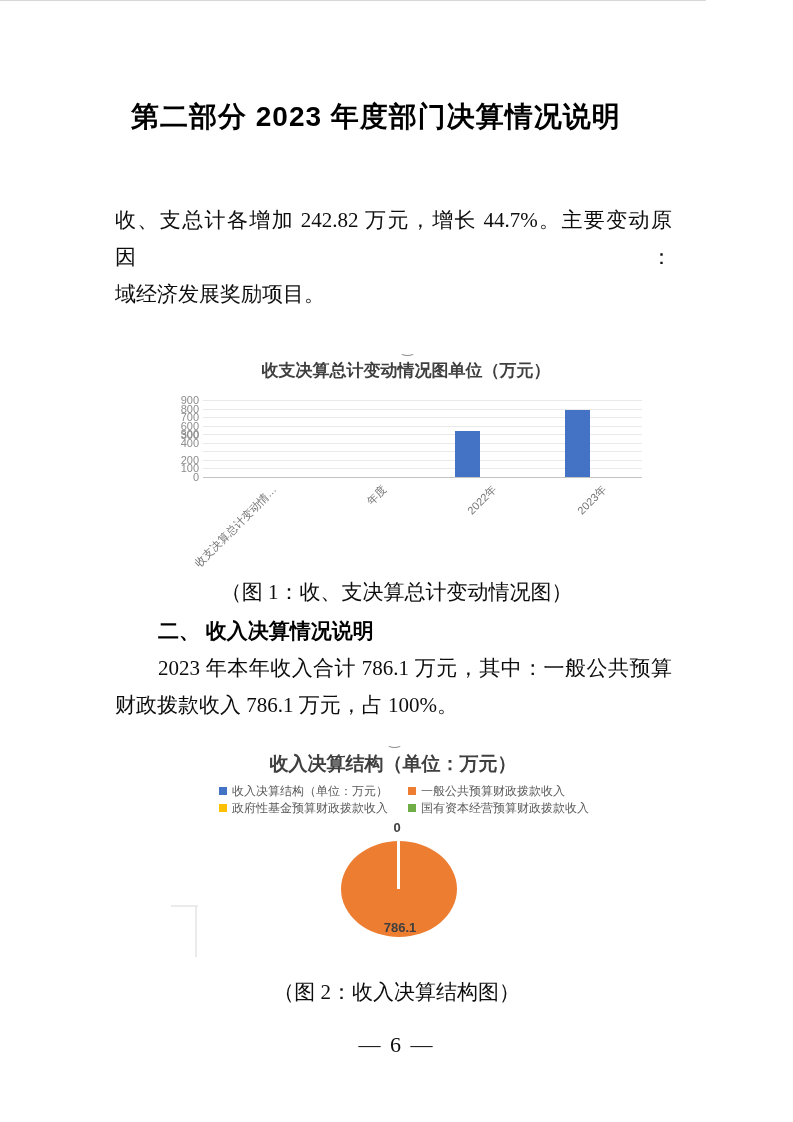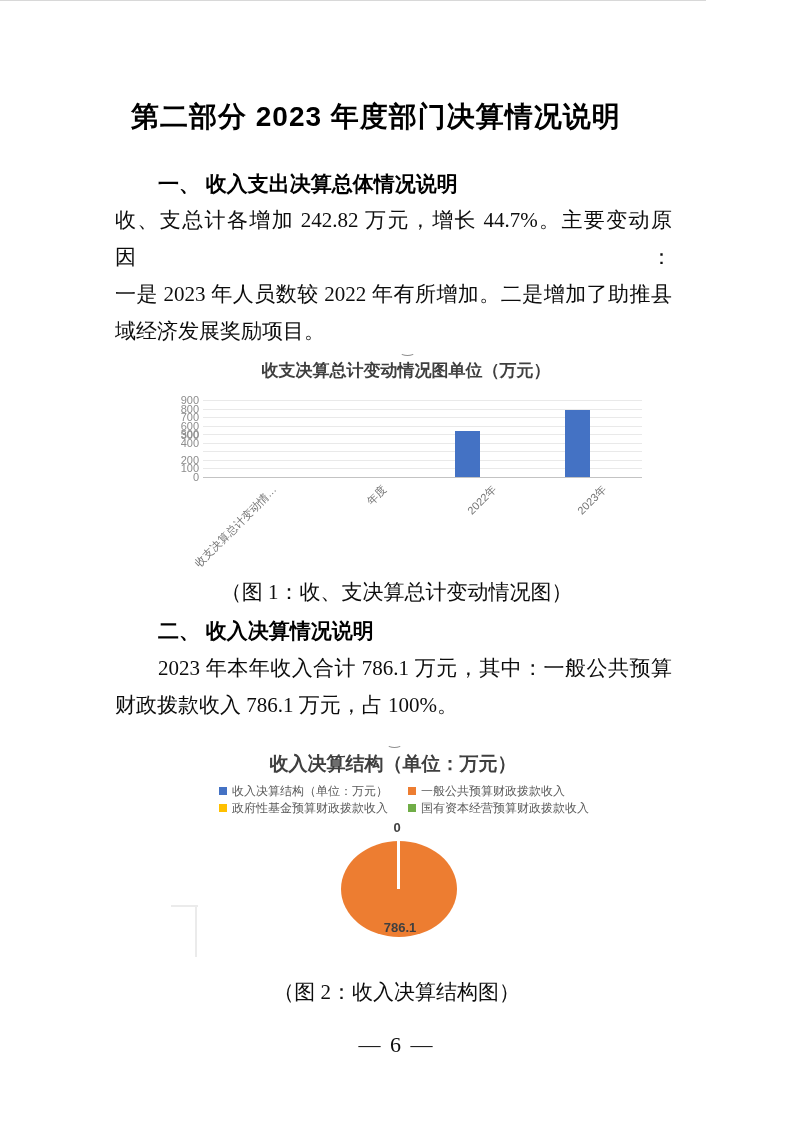--- a/index.html
+++ b/index.html
@@ -56,24 +56,22 @@
   .corner-v{position:absolute;left:195px;top:905px;width:2px;height:52px;background:#ebebeb;}
 </style>
 </head>
 <body>
 
 <div class="page">
   <div class="page-edge"></div>
 
   <div class="doc-title">第二部分 2023 年度部门决算情况说明</div>
 
-  <div class="sec-heading" id="h1">一、 收入支出决算总体情况说明</div>
   <div class="para" id="para1">
       <div class="bline just">收、支总计各增加 242.82 万元，增长 44.7%。主要变动原因：</div>
-      <div class="bline just">一是 2023 年人员数较 2022 年有所增加。二是增加了助推县</div>
       <div class="bline">域经济发展奖励项目。</div>
     </div>
 
   <div class="breve" id="breve1"></div>
   <div class="chart-title" id="bar-title">收支决算总计变动情况图单位（万元）</div>
   <div id="bar-chart"></div>
 
   <div class="fig-caption" id="cap1">（图 1：收、支决算总计变动情况图）</div>
 
   <div class="sec-heading" id="h2">二、 收入决算情况说明</div>

